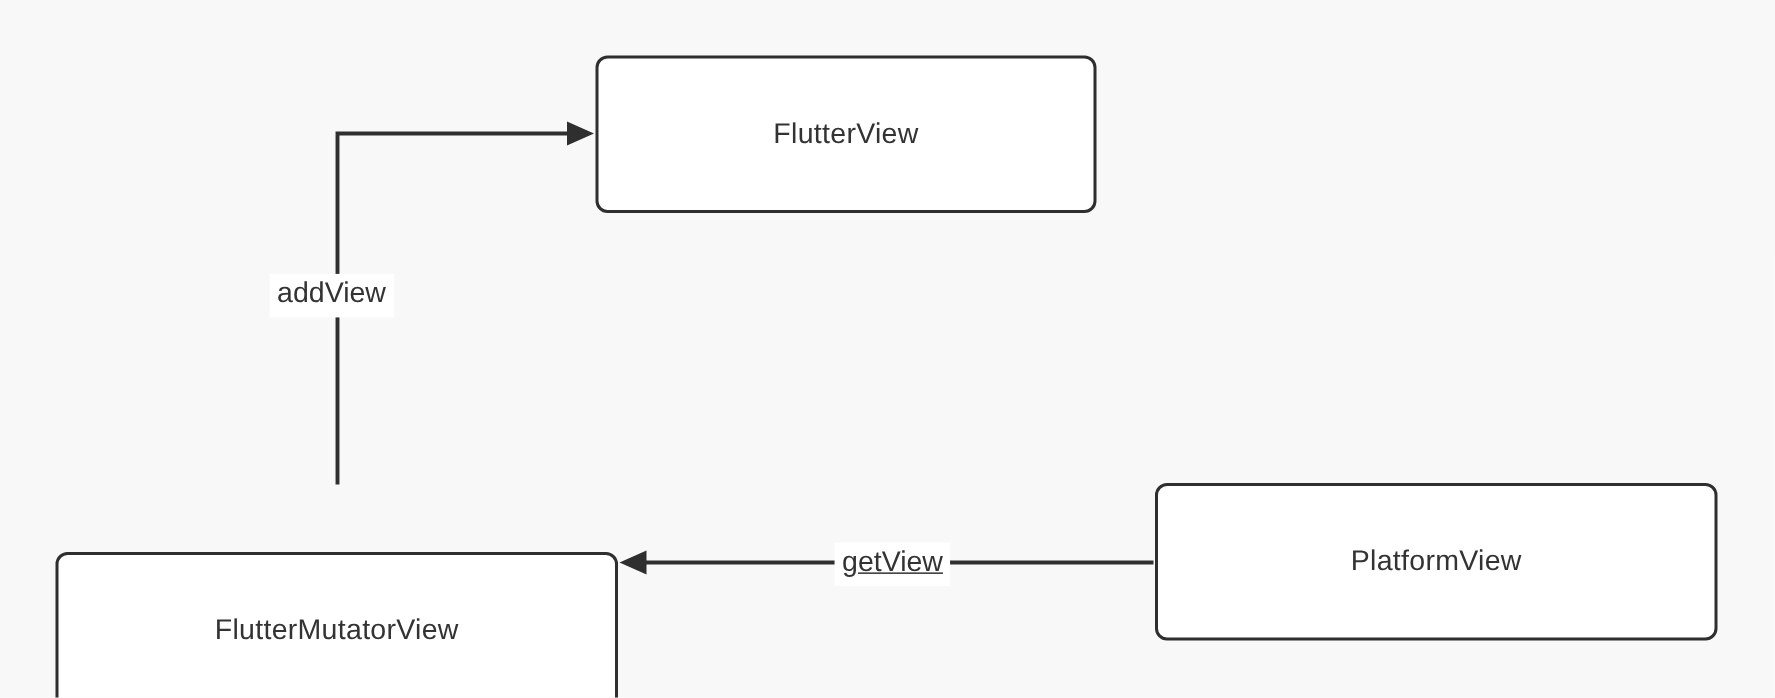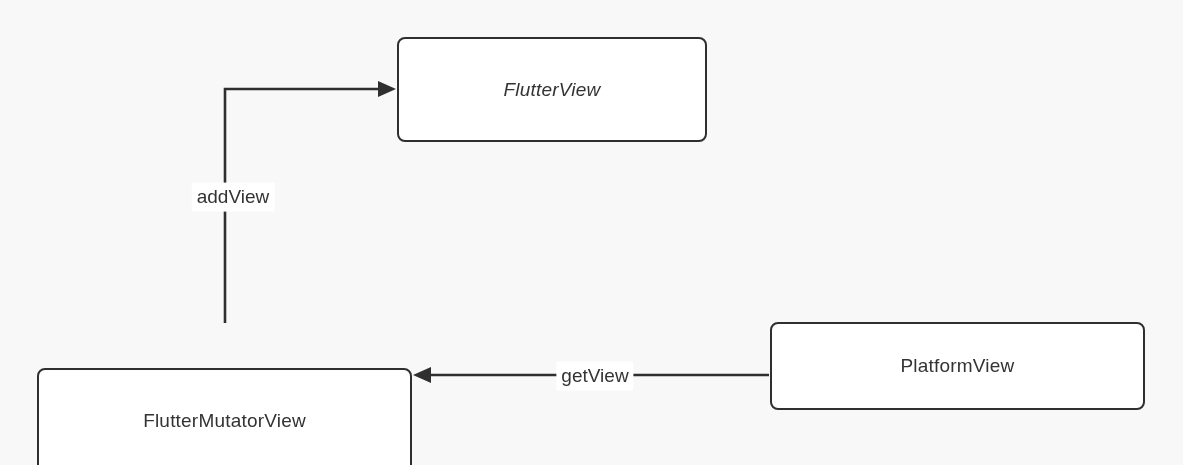--- a/index.html
+++ b/index.html
@@ -36,35 +36,35 @@
     background: var(--node_fill, #ffffff);
     border: 2.5px solid var(--stroke, #2f2f2f);
     border-radius: 8px;
     display: flex;
     align-items: center;
     justify-content: center;
     font-size: 19px;
     color: var(--text, #333333);
     letter-spacing: 0.2px;
   }
-  #node-flutterview      { left: 397px; top: 37px;  width: 310px; height: 105px; font-style: italic; }
+  #node-flutterview      { left: 397px; top: 37px;  width: 334px; height: 105px; }
   #node-fluttermutatorview { left: 37px;  top: 322px; width: 375px; height: 105px; margin-top: 46px; }
-  #node-platformview     { left: 770px; top: 322px; width: 375px; height: 88px; }
+  #node-platformview     { left: 770px; top: 322px; width: 375px; height: 105px; }
   .edge-label {
     position: absolute;
     transform: translate(-50%, -50%);
     background: var(--label_bg, #ffffff);
     color: var(--text, #333333);
     font-size: 19px;
     line-height: 1.2;
     padding: 3px 5px;
     white-space: nowrap;
   }
-  #label-addview { left: 233px; top: 197px; }
-  #label-getview { left: 595px; top: 376px; }
+  #label-addview { left: 221px; top: 197px; }
+  #label-getview { left: 595px; top: 376px; text-decoration: underline; }
 </style>
 </head>
 <body>
 
 <div class="canvas">
 
   <svg class="edges" viewBox="0 0 1183 465" xmlns="http://www.w3.org/2000/svg">
     <g>
       <path class="edge-line" d="M 225 323 L 225 89 L 380 89"></path>
       <polygon class="edge-head" points="396,89 378,81 378,97"></polygon>

